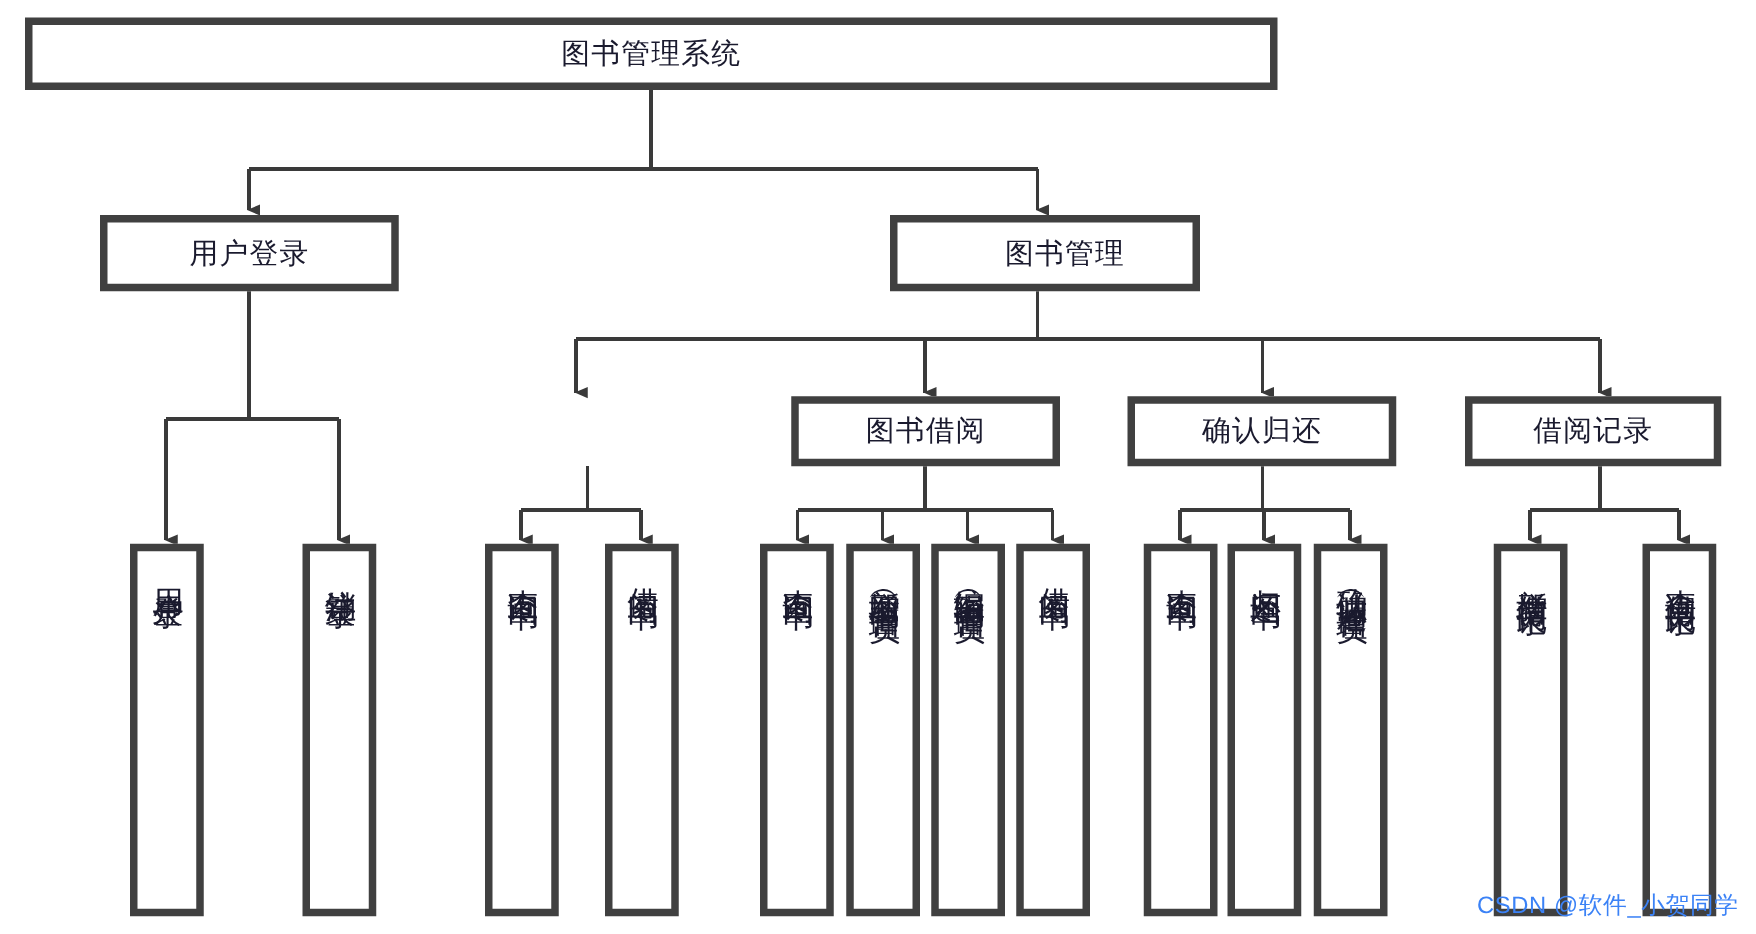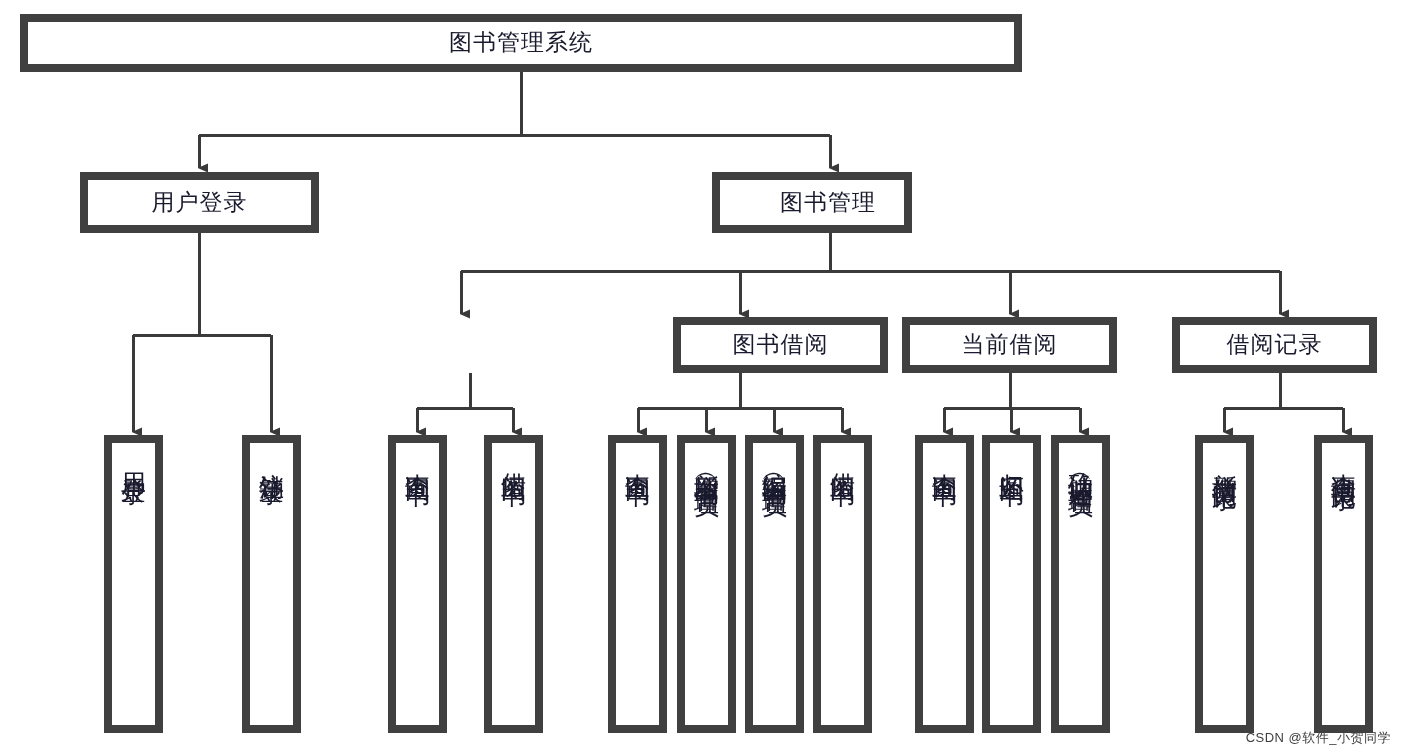--- a/index.html
+++ b/index.html
@@ -21,21 +21,21 @@
     position: absolute;
     left: 0;
     top: 0;
     width: 1405px;
     height: 747px;
   }
   .node {
     position: absolute;
     box-sizing: border-box;
     background: #ffffff;
-    border: 8px solid #404040;
+    border: 6px solid #404040;
     display: flex;
     align-items: center;
     justify-content: center;
     z-index: 2;
   }
   .node-label {
     color: #1a1a2e;
     line-height: 1.12;
     text-align: center;
     white-space: pre-line;
@@ -51,23 +51,23 @@
   .node.vertical .node-label {
     writing-mode: vertical-rl;
     text-orientation: upright;
     font-size: 25px;
     letter-spacing: 3px;
     line-height: 1;
   }
   #watermark {
     position: absolute;
     right: 14px;
-    bottom: 0;
-    font-size: 13px;
-    color: #404040;
+    bottom: 10px;
+    font-size: 19px;
+    color: #3b82f6;
     z-index: 3;
     letter-spacing: 0.5px;
     pointer-events: none;
   }
 </style>
 </head>
 <body>
 
 <div id="canvas">
 
@@ -122,29 +122,29 @@
     </g>
   </svg>
 
   <div class="node horizontal" style="left:20px; top:14px; width:1002px; height:58px;">
     <span class="node-label">图书管理系统</span>
   </div>
 
   <div class="node horizontal" style="left:80px; top:172px; width:239px; height:61px;">
     <span class="node-label">用户登录</span>
   </div>
-  <div class="node horizontal" style="left:712px; top:172px; width:200px; height:61px;padding-left:32px;">
+  <div class="node horizontal" style="left:712px; top:172px; width:248px; height:61px;padding-left:32px;">
     <span class="node-label">图书管理</span>
   </div>
 
-  <div class="node horizontal" style="left:633px; top:317px; width:215px; height:56px;margin-left:40px;">
+  <div class="node horizontal" style="left:633px; top:317px; width:215px; height:56px;">
     <span class="node-label">图书借阅</span>
   </div>
   <div class="node horizontal" style="left:902px; top:317px; width:215px; height:56px;">
-    <span class="node-label">当前借阅</span>
+    <span class="node-label">确认归还</span>
   </div>
   <div class="node horizontal" style="left:1172px; top:317px; width:205px; height:56px;">
     <span class="node-label">借阅记录</span>
   </div>
 
   <div class="node vertical" style="left:104px; top:435px; width:59px; height:298px;">
     <span class="node-label">用户登录</span>
   </div>
   <div class="node vertical" style="left:242px; top:435px; width:59px; height:298px;">
     <span class="node-label">注销登录</span>

